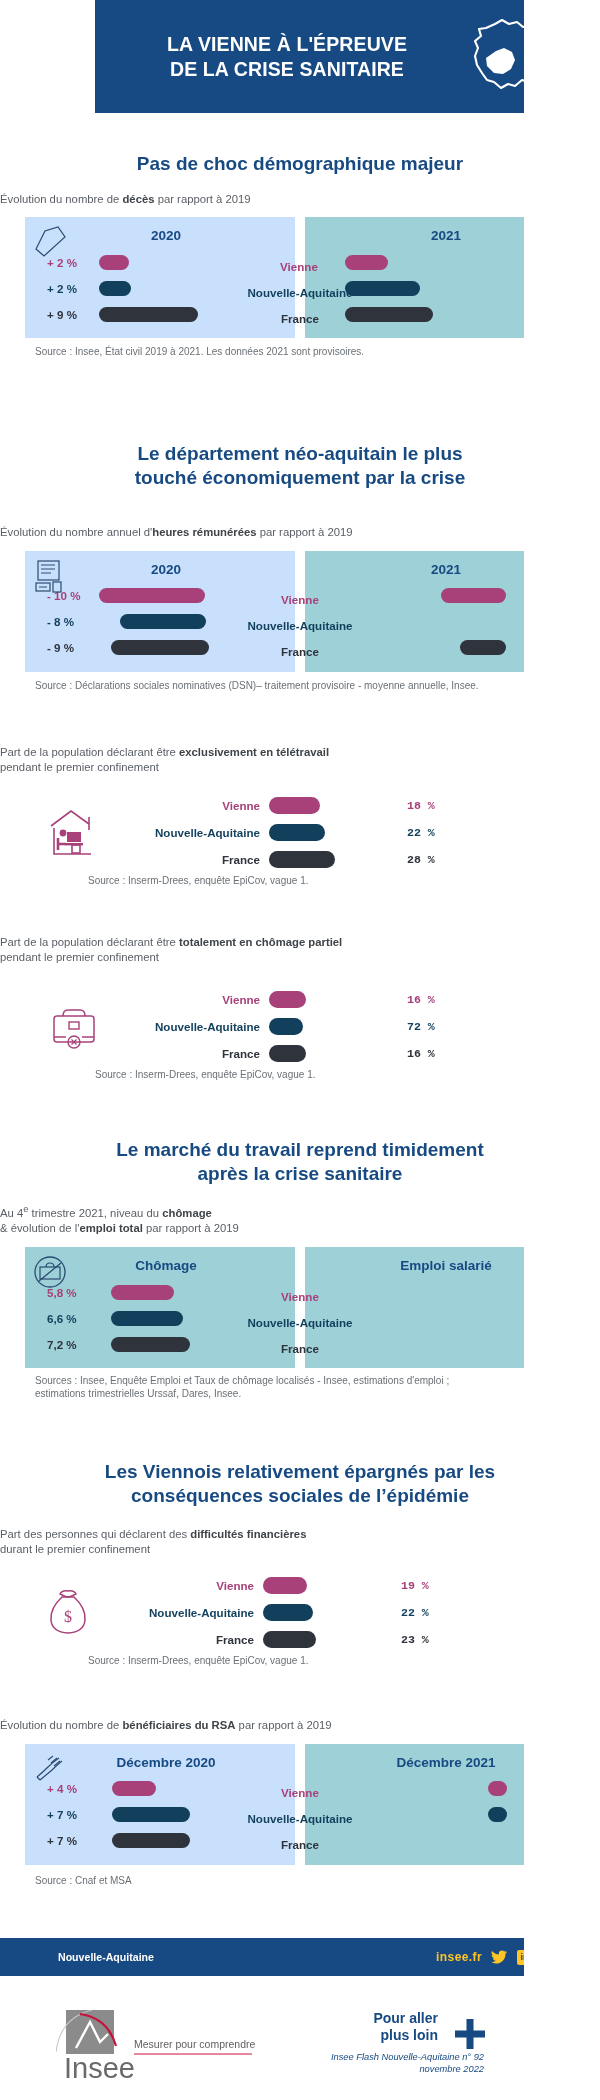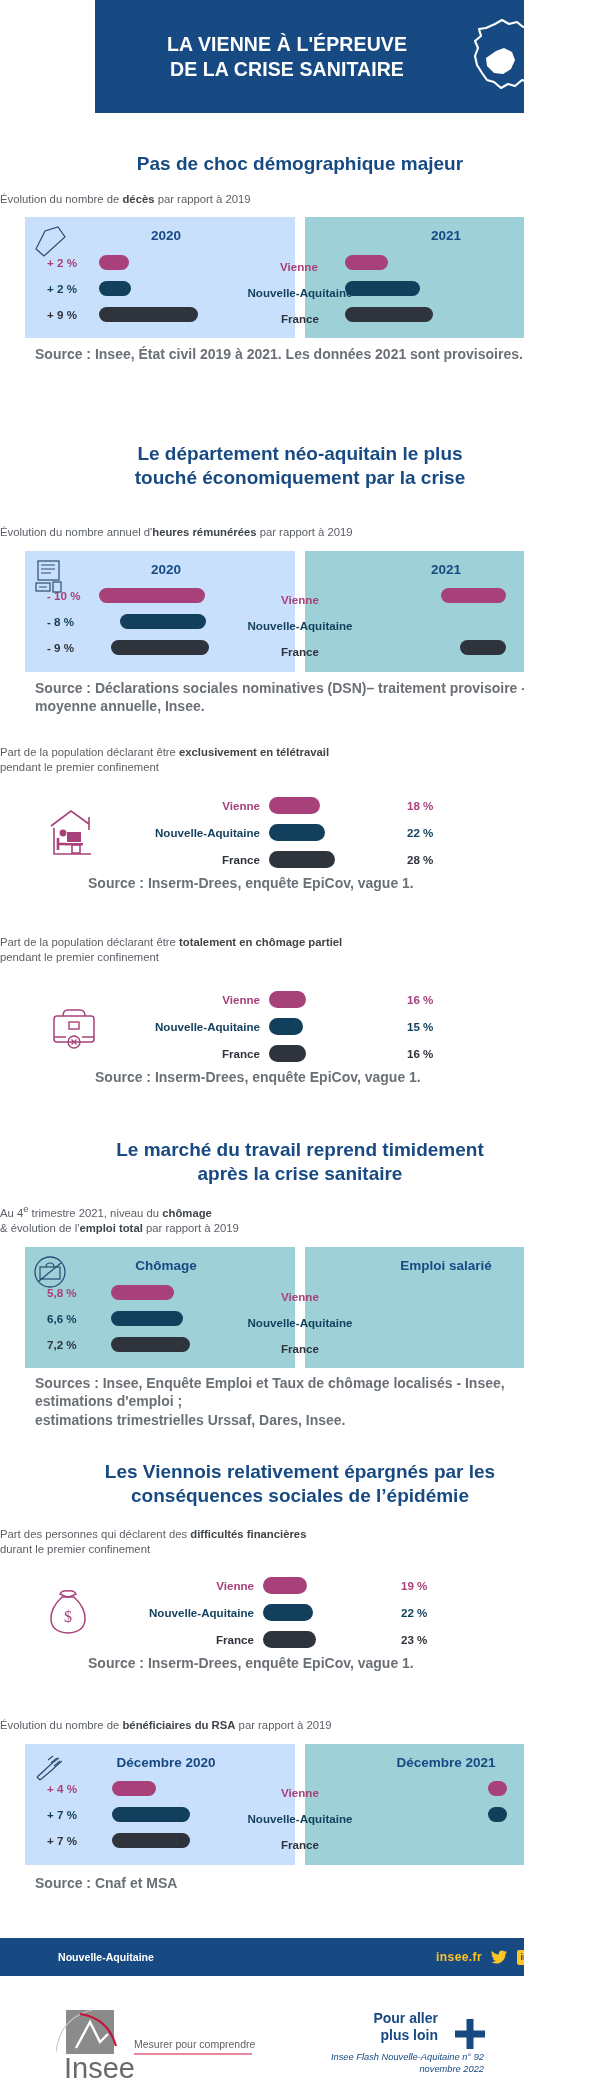--- a/index.html
+++ b/index.html
@@ -43,24 +43,23 @@
   .sect-sub{
     text-align:left;
     color:#5a5f66;
     font-size:11.3px;
     line-height:1.3;
     margin:0;
   }
   .sect-sub b{color:#3f4449;font-weight:bold;}
   .source{
     color:#6a7076;
-    font-size:14px;
+    font-size:10px;
     line-height:1.3;
     margin:0;
-    font-weight:bold;
   }
 
   
   .panels{position:relative;display:flex;gap:10px;}
   .panel{position:relative;flex:1;min-height:10px;padding-left:12px;}
   .panel.blue{background:#c9e0fc;}
   .panel.teal{background:#9ed0d7;}
   .panel-head{
     text-align:center;font-weight:bold;color:#174a82;font-size:13.5px;
     padding:11px 0 6px 0;
@@ -96,21 +95,21 @@
   .clrow span{font-weight:bold;font-size:11.6px;}
 
   
   .simple{display:flex;align-items:center;}
   .simple-icon{width:92px;flex:none;display:flex;justify-content:center;align-items:center;}
   .simple-rows{flex:1;}
   .srow{display:flex;align-items:center;height:27px;}
   .srow .slabel{width:140px;text-align:right;font-weight:bold;font-size:11.6px;padding-right:9px;}
   .srow .sbarcell{width:112px;display:flex;align-items:center;}
   .srow .sbar{height:17px;border-radius:10px;}
-  .srow .sval{font-weight:bold;font-size:11.6px;padding-left:26px;}
+  .srow .sval{font-weight:bold;font-size:11.6px;padding-left:26px;font-family:Liberation Mono, monospace;}
 
   
   .footbar{
     position:absolute;left:0;width:600px;height:38px;background:#174a82;
     display:flex;align-items:center;
   }
   .footbar .fb-left{
     color:#fff;font-weight:bold;font-size:10.6px;padding-left:58px;
   }
   .footbar .fb-right{
@@ -376,21 +375,21 @@
           <div class="sbarcell">
               <div class="sbar b-vienne" style="width:37px"></div>
             </div>
           <div class="sval c-vienne">16 %</div>
         </div>
         <div class="srow">
           <div class="slabel c-na">Nouvelle-Aquitaine</div>
           <div class="sbarcell">
               <div class="sbar b-na" style="width:34px"></div>
             </div>
-          <div class="sval c-na">15 %</div>
+          <div class="sval c-na">72 %</div>
         </div>
         <div class="srow">
           <div class="slabel c-fr">France</div>
           <div class="sbarcell">
               <div class="sbar b-fr" style="width:37px"></div>
             </div>
           <div class="sval c-fr">16 %</div>
         </div>
       </div>
     </div>

